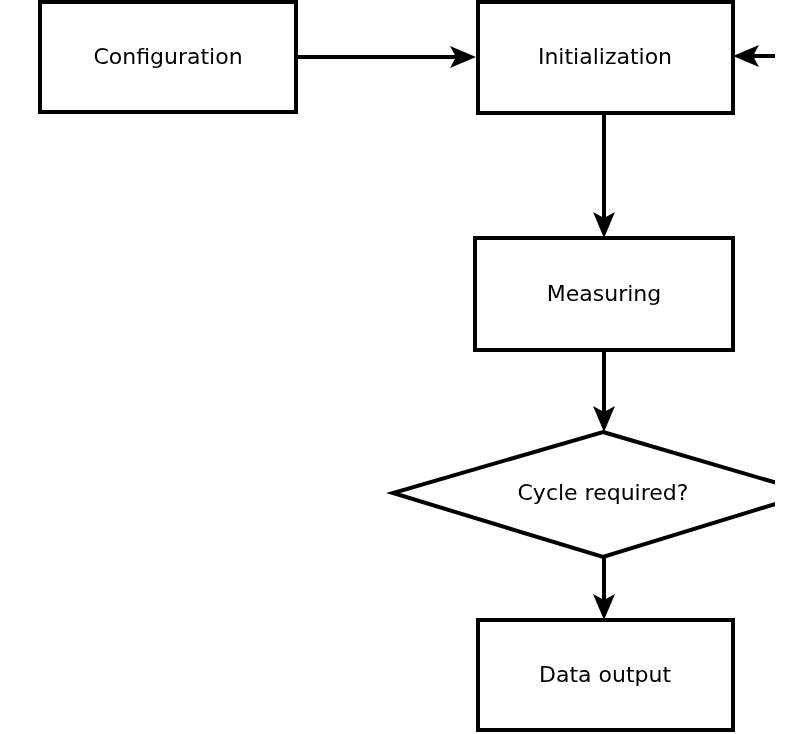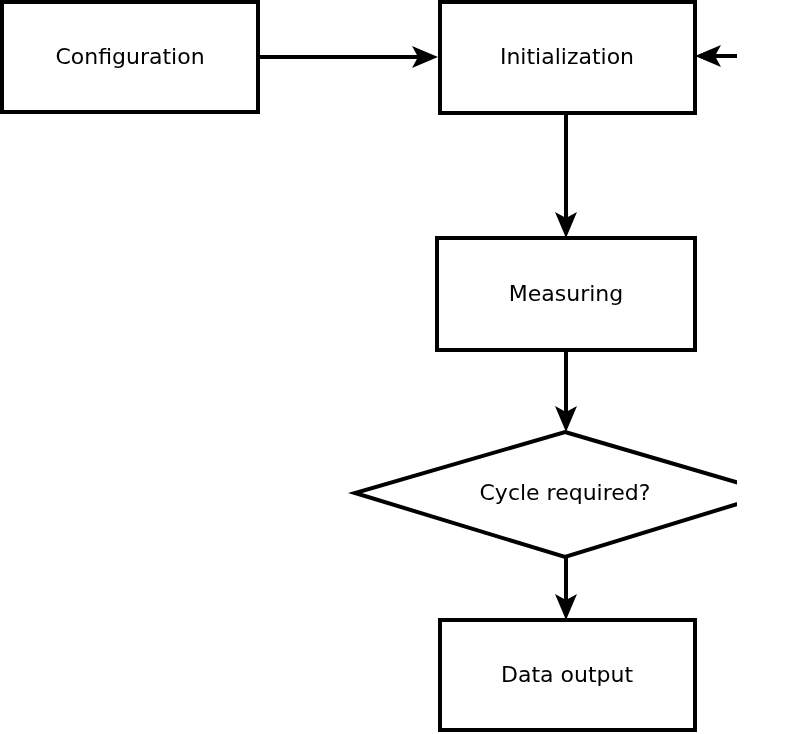--- a/index.html
+++ b/index.html
@@ -9,20 +9,21 @@
   }
   body {
     font-family: "DejaVu Sans", sans-serif;
   }
   #flowchart-canvas {
     position: relative;
     width: 737px;
     height: 734px;
     background: #ffffff;
     overflow: hidden;
+    margin-left: 38px;
   }
   #flowchart-canvas svg {
     position: absolute;
     top: 0;
     left: 0;
     width: 800px;
     height: 734px;
   }
   .node-shape {
     fill: #ffffff;

